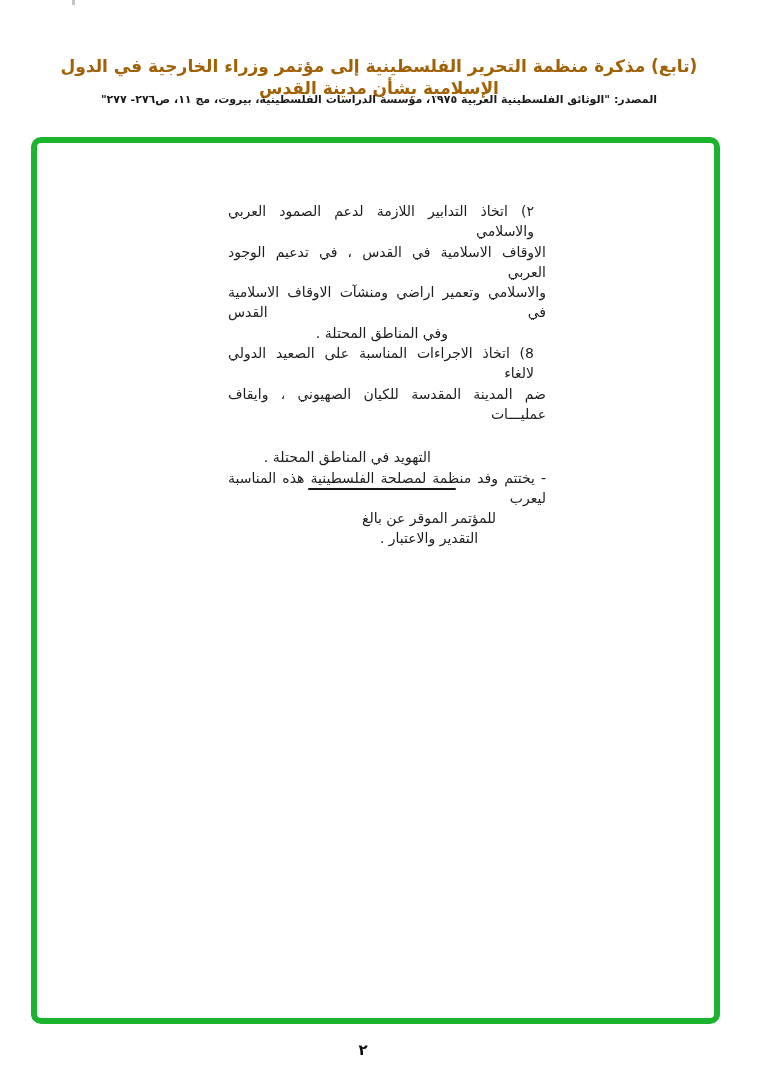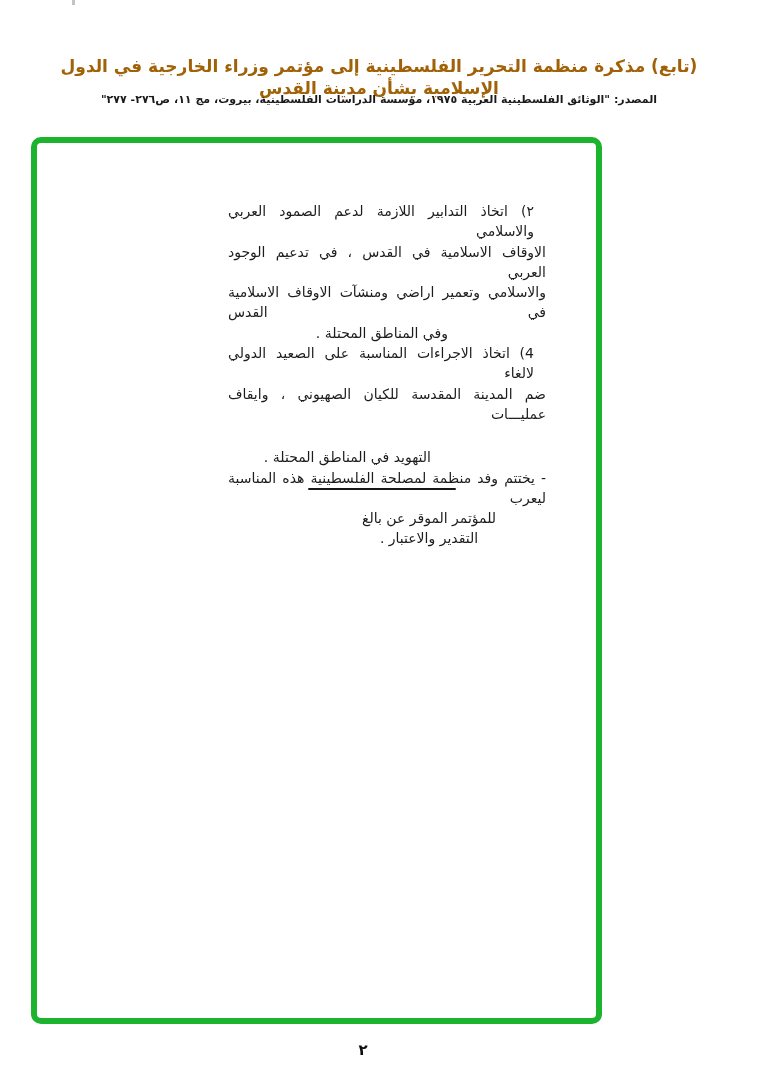--- a/index.html
+++ b/index.html
@@ -15,21 +15,21 @@
     position:absolute; top:55px; left:20px; right:20px;
     direction:rtl; text-align:center;
     font-weight:bold; font-size:17px; line-height:22px; color:#a16207;
   }
   .doc-source {
     position:absolute; top:92px; left:20px; right:20px;
     direction:rtl; text-align:center;
     font-weight:bold; font-size:11px; line-height:16px; color:#1a1a1a;
   }
   .green-frame {
-    position:absolute; left:31px; top:137px; width:571px; height:887px;
+    position:absolute; left:31px; top:137px; width:689px; height:887px;
     box-sizing:border-box;
     border:6px solid #1cb32e; 
     border-radius:10px;
     background:#ffffff;
   }
   .body-text {
     position:absolute; left:222px; top:195px; width:318px;
     direction:rtl; color:#1c1c1c;
     font-size:14px; line-height:20.3px;
   }
@@ -59,21 +59,21 @@
 
   <div class="doc-source">المصدر: "الوثائق الفلسطينية العربية ١٩٧٥، مؤسسة الدراسات الفلسطينية، بيروت، مج ١١، ص٢٧٦- ٢٧٧"</div>
 
   <div class="green-frame">
 
     <div class="body-text" style="left:191px; top:58px; position:absolute;">
       <div class="ln p-start">٢)  اتخاذ التدابير اللازمة لدعم الصمود العربي والاسلامي</div>
       <div class="ln">الاوقاف الاسلامية في القدس ، في تدعيم الوجود العربي</div>
       <div class="ln">والاسلامي وتعمير اراضي ومنشآت الاوقاف الاسلامية في القدس</div>
       <div class="ln end-a">وفي المناطق المحتلة .</div>
-      <div class="ln p-start">4)  اتخاذ الاجراءات المناسبة على الصعيد الدولي لالغاء</div>
+      <div class="ln p-start">8)  اتخاذ الاجراءات المناسبة على الصعيد الدولي لالغاء</div>
       <div class="ln">ضم المدينة المقدسة للكيان الصهيوني ، وايقاف عمليـــات</div>
       <div class="ln end-b">التهويد في المناطق المحتلة .</div>
       <div class="ln">- يختتم وفد منظمة لمصلحة الفلسطينية هذه المناسبة ليعرب</div>
       <div class="ln end-c">للمؤتمر الموقر عن بالغ التقدير والاعتبار .</div>
     </div>
 
     <div class="separator" style="left:271px; top:345px; position:absolute;"></div>
 
   </div>
 

